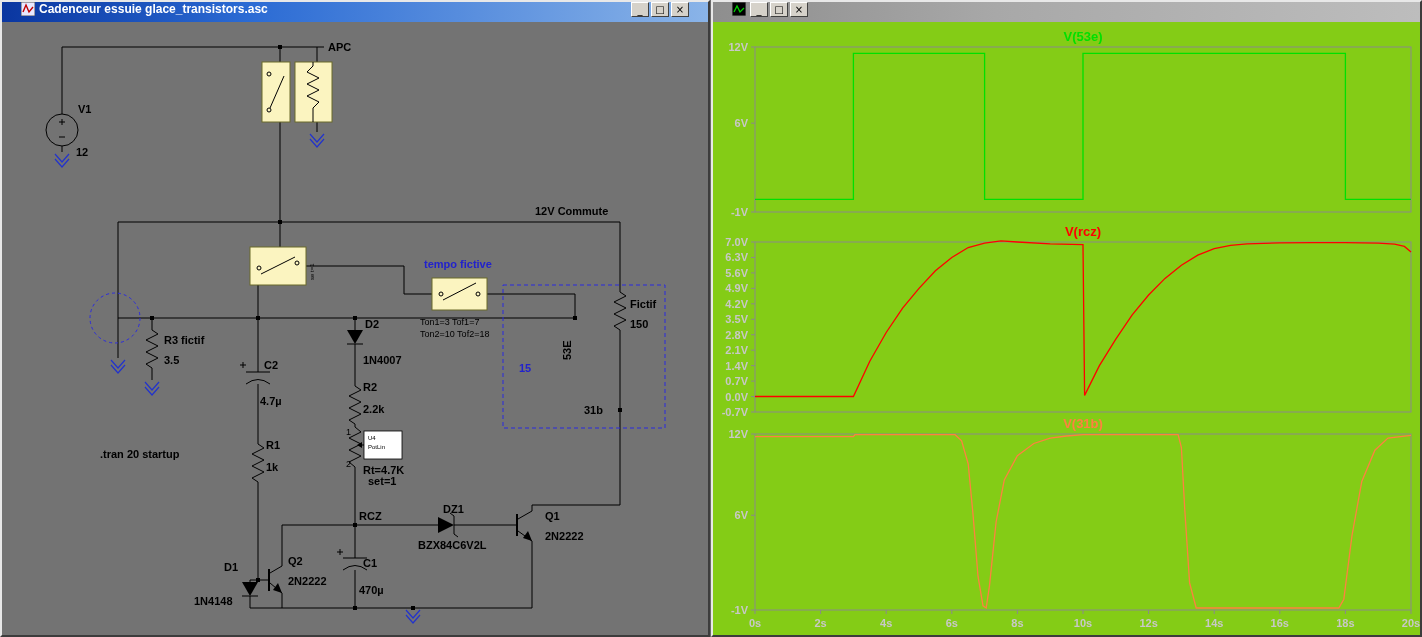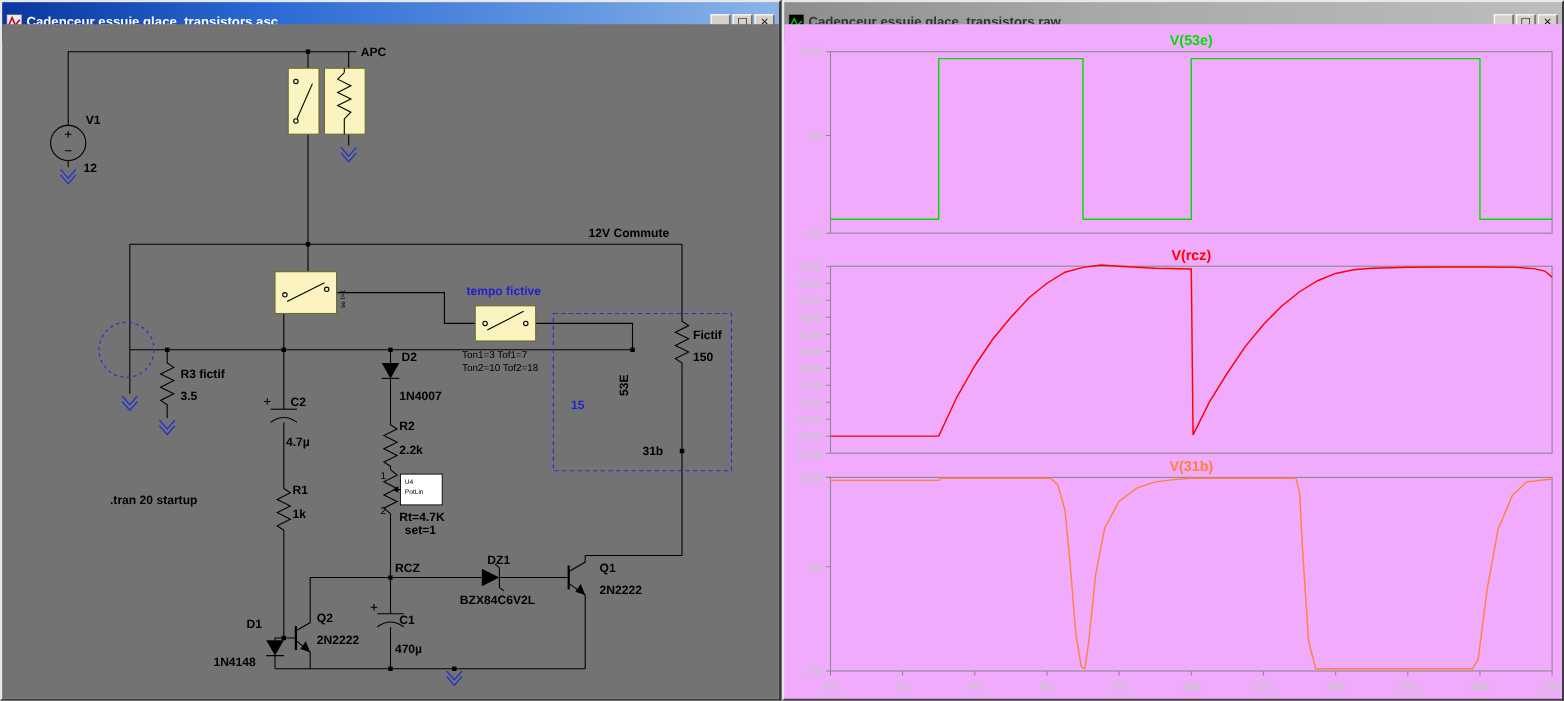--- a/index.html
+++ b/index.html
@@ -1,28 +1,28 @@
 <!DOCTYPE html>
 <html><head>
 <meta charset="utf-8">
 <style>
   *{margin:0;padding:0;box-sizing:border-box}
   html,body{width:1422px;height:637px;overflow:hidden}
   body{position:relative;background:#6b6b6b;font-family:"Liberation Sans",sans-serif}
   .window{position:absolute;border:2px solid;border-color:#e8e8e8 #3c3c3c #3c3c3c #e8e8e8;background:#d4d0c8}
-  .titlebar{height:36px;display:flex;align-items:center;padding:0 4px;gap:4px;user-select:none}
+  .titlebar{height:36px;display:flex;align-items:flex-start;padding:0 19px;gap:4px;user-select:none}
   .titlebar.active{background:linear-gradient(to right,#0a36a0,#2b6bd4 35%,#8ab4e8);color:#fff}
   .titlebar.inactive{background:linear-gradient(to right,#8e8e8e,#a8a8a8 40%,#bdbdbd);color:#333}
   .title{flex:1;font-size:12px;font-weight:bold;white-space:nowrap;overflow:hidden}
   .btns{display:flex;gap:2px}
   .tb-btn{width:18px;height:15px;background:#d6d2ca;border:1px solid;border-color:#fff #404040 #404040 #fff;
           font-size:10px;line-height:13px;text-align:center;color:#000;cursor:default;font-family:"DejaVu Sans",sans-serif}
   .client{position:absolute;top:20px;left:0;right:0;bottom:0;overflow:hidden}
   .client.schematic{background:#737373}
-  .client.waves{background:#f0abfc}
+  .client.waves{background:#84cc16}
   svg text{font-family:"Liberation Sans",sans-serif}
 </style>
 </head>
 <body>
 
 <div class="window" style="left:0;top:0;width:710px;height:637px">
   <div class="titlebar active">
     <svg width="14" height="14">
       <rect x="0" y="0" width="14" height="14" fill="#e8e8ff" stroke="#555"></rect>
       <path d="M2,10 L5,3 L8,10 L12,5" stroke="#c00000" fill="none" stroke-width="1.4"></path>
@@ -202,21 +202,20 @@
     </svg>
   </div>
 </div>
 
 <div class="window" style="left:711px;top:0;width:711px;height:637px">
   <div class="titlebar inactive">
     <svg width="14" height="14">
       <rect x="0" y="0" width="14" height="14" fill="#000" stroke="#777"></rect>
       <path d="M2,10 L5,4 L8,10 L12,6" stroke="#00d000" fill="none" stroke-width="1.3"></path>
     </svg>
-    <span class="title">Cadenceur essuie glace_transistors.raw</span>
     <span class="btns">
       <span class="tb-btn">_</span>
       <span class="tb-btn">□</span>
       <span class="tb-btn">×</span>
     </span>
   </div>
   <div class="client waves">
     <svg id="wave-svg" width="707" height="613">
         <rect x="42" y="25" width="656" height="165" fill="none" stroke="#8a8a8a" stroke-width="1"></rect>
         <text x="370" y="19" fill="#00e000" text-anchor="middle" font-size="13" font-weight="bold">V(53e)</text>

